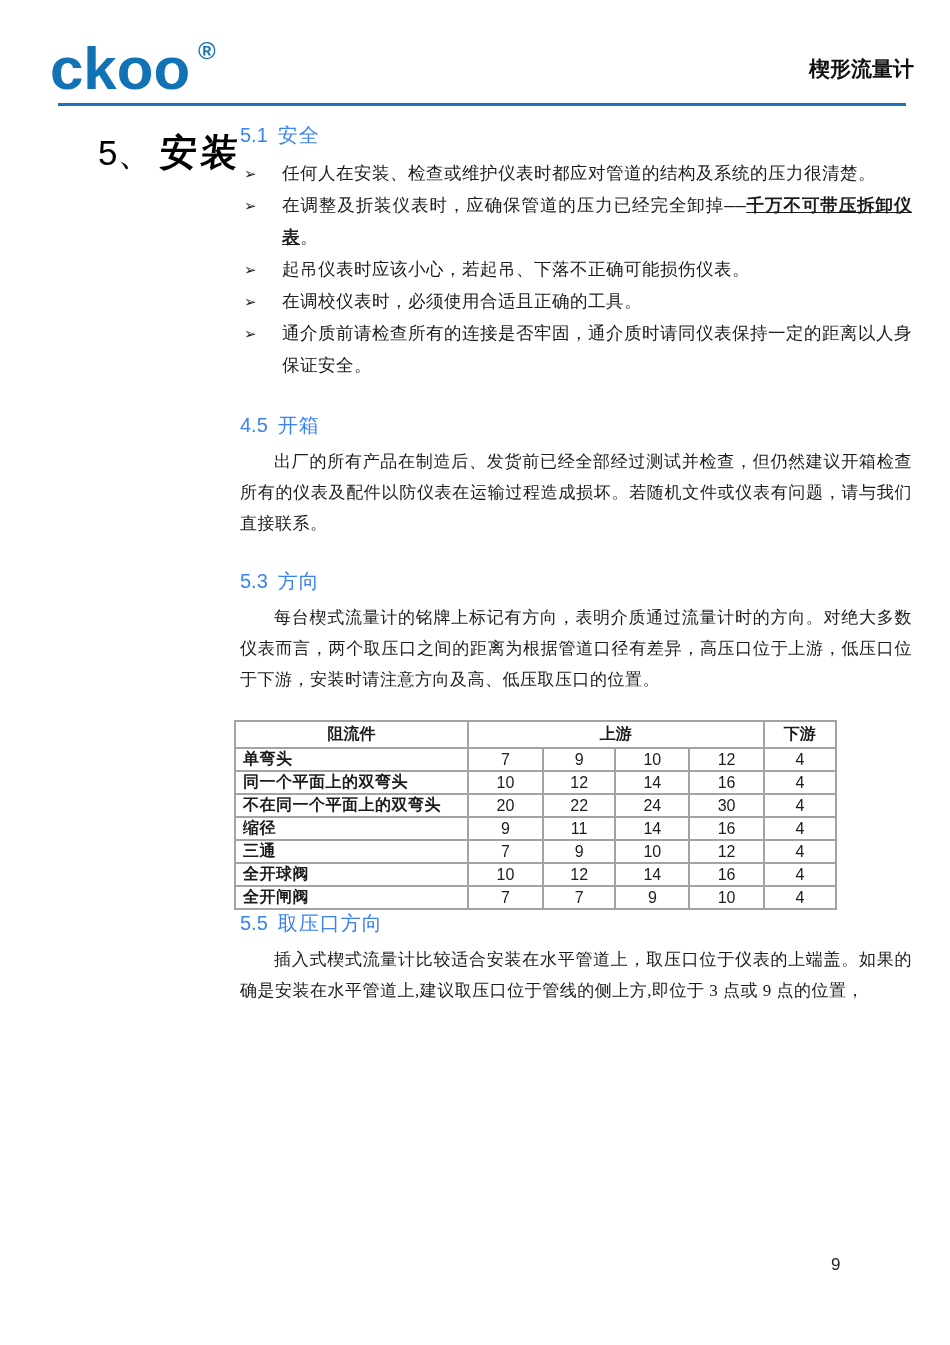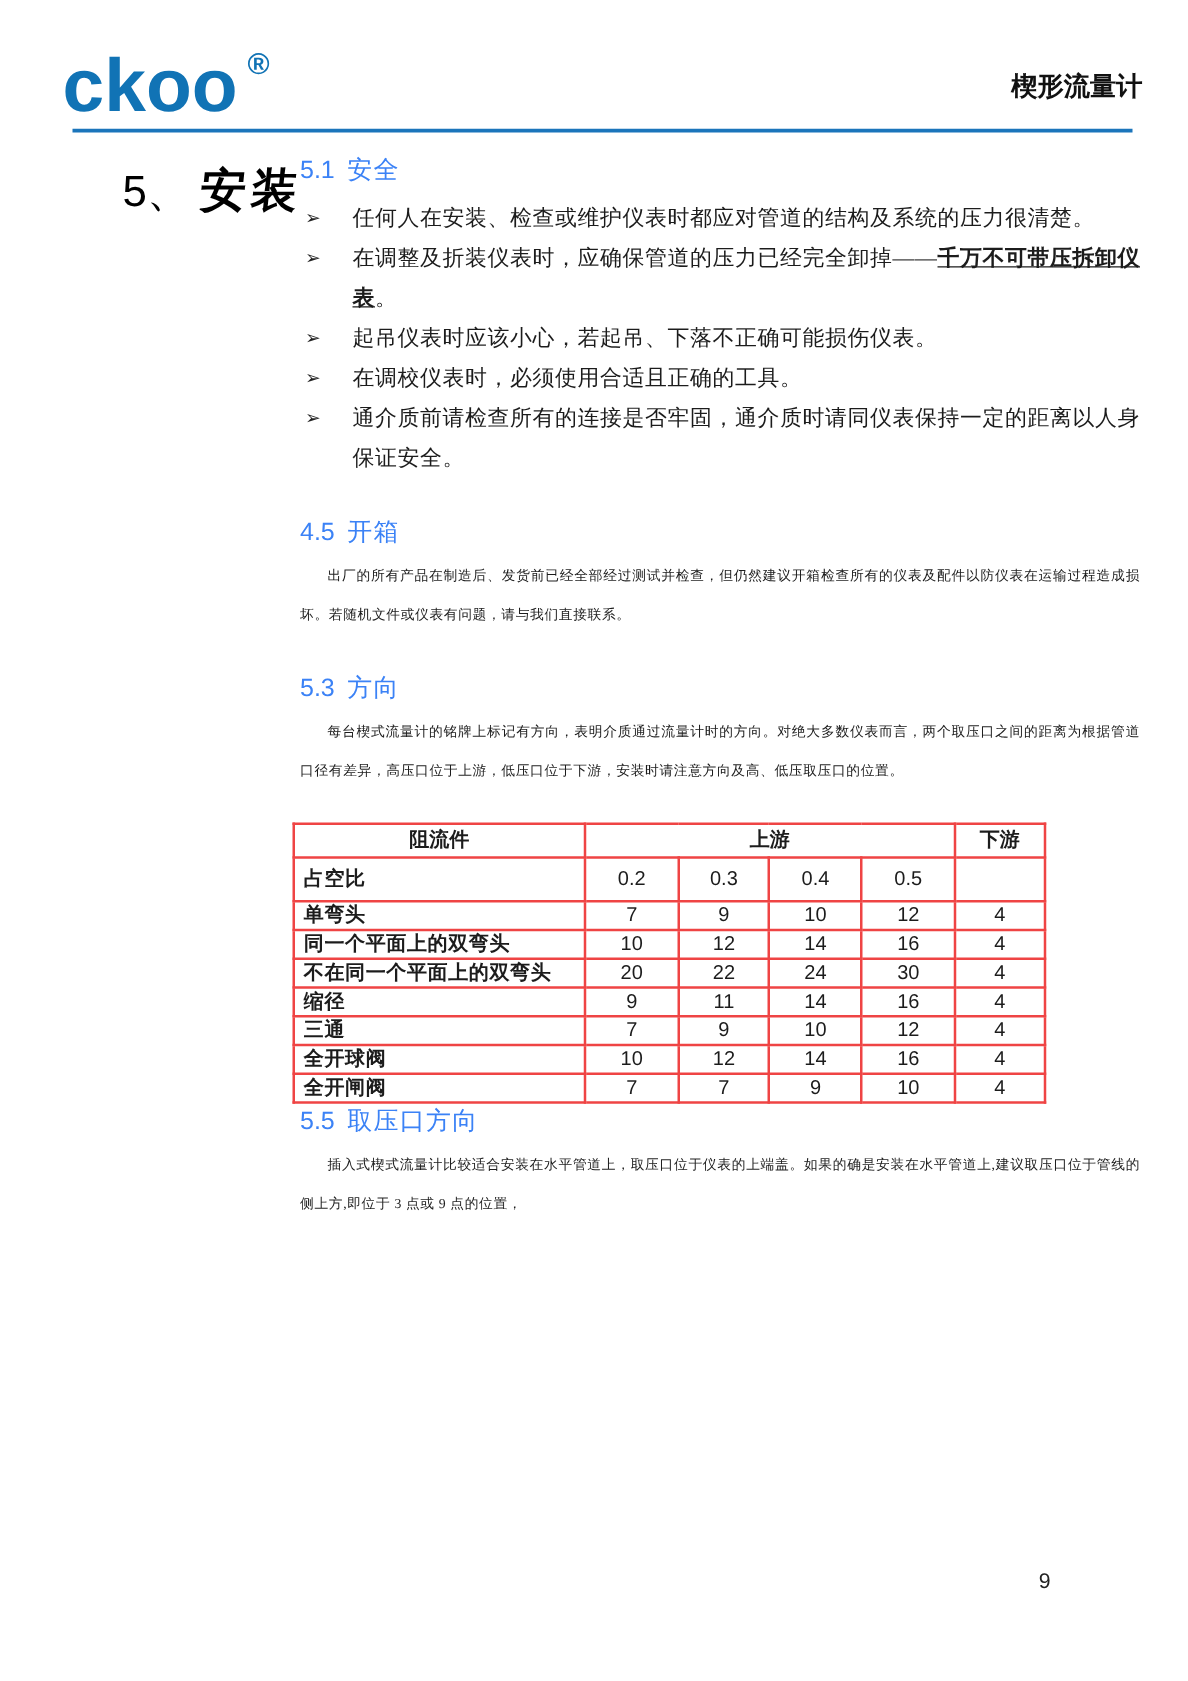--- a/index.html
+++ b/index.html
@@ -38,46 +38,47 @@
     font-family:"DejaVu Serif","Liberation Serif",serif;
     font-size:37px; font-weight:bold; transform:skewX(-6deg);
     display:inline-block; margin-left:8px; letter-spacing:4px;
   }
   .sec-head { font-size:20px; color:#3b82f6; letter-spacing:1px; }
   .sec-head .sec-num {
     font-family:"Liberation Sans","DejaVu Sans",sans-serif;
     font-size:20px; margin-right:10px; letter-spacing:0;
   }
   .para {
-    font-size:11px; line-height:31px; text-align:justify;
+    font-size:17px; line-height:31px; text-align:justify;
     text-indent:2em; margin-top:7px; letter-spacing:0.5px;
   }
   .bullets { margin-top:9px; }
   .bullet { display:flex; align-items:flex-start; }
   .bullet .marker {
     flex:0 0 42px; font-family:"DejaVu Sans",sans-serif;
     font-size:15px; line-height:32px; color:#222; padding-left:4px;
   }
   .bullet .b-text {
     flex:1; font-size:17.5px; line-height:32px; text-align:justify;
     letter-spacing:0.5px;
+    font-family:Liberation Mono, monospace;
   }
   .strong-warning { font-weight:bold; text-decoration:underline; }
   .sec-52 { margin-top:30px; }
   .sec-53 { margin-top:29px; }
   .sec-54 { margin-top:25px; }
   .sec-55 { }
 
   
   .dj-table {
     border-collapse:collapse; table-layout:fixed;
     width:603px; margin:5px 0 0 -6px;
   }
   .dj-table td, .dj-table th {
-    border:2px solid #ef4444; font-size:16px; vertical-align:middle;
+    border:2px solid #a3a3a3; font-size:16px; vertical-align:middle;
     overflow:hidden; white-space:nowrap;
   }
   .dj-table th { font-weight:bold; text-align:center; height:27px; }
   .dj-table td.lbl {
     font-weight:bold; text-align:left; padding-left:7px; letter-spacing:0.5px;
   }
   .dj-table td.val {
     text-align:center;
     font-family:"Liberation Sans","DejaVu Sans",sans-serif;
   }
@@ -160,28 +161,20 @@
         <col style="width:74px">
           <col style="width:74px">
           <col style="width:72px">
       </colgroup>
       <tbody>
           <tr>
         <th>阻流件</th>
         <th colspan="4">上游</th>
         <th>下游</th>
       </tr>
-      <tr class="ratio-row">
-        <td class="lbl">占空比</td>
-        <td class="val">0.2</td>
-        <td class="val">0.3</td>
-        <td class="val">0.4</td>
-        <td class="val">0.5</td>
-        <td class="val"></td>
-      </tr>
       <tr class="data-row">
         <td class="lbl">单弯头</td>
         <td class="val">7</td>
         <td class="val">9</td>
         <td class="val">10</td>
         <td class="val">12</td>
         <td class="val">4</td>
       </tr>
       <tr class="data-row">
         <td class="lbl">同一个平面上的双弯头</td>

